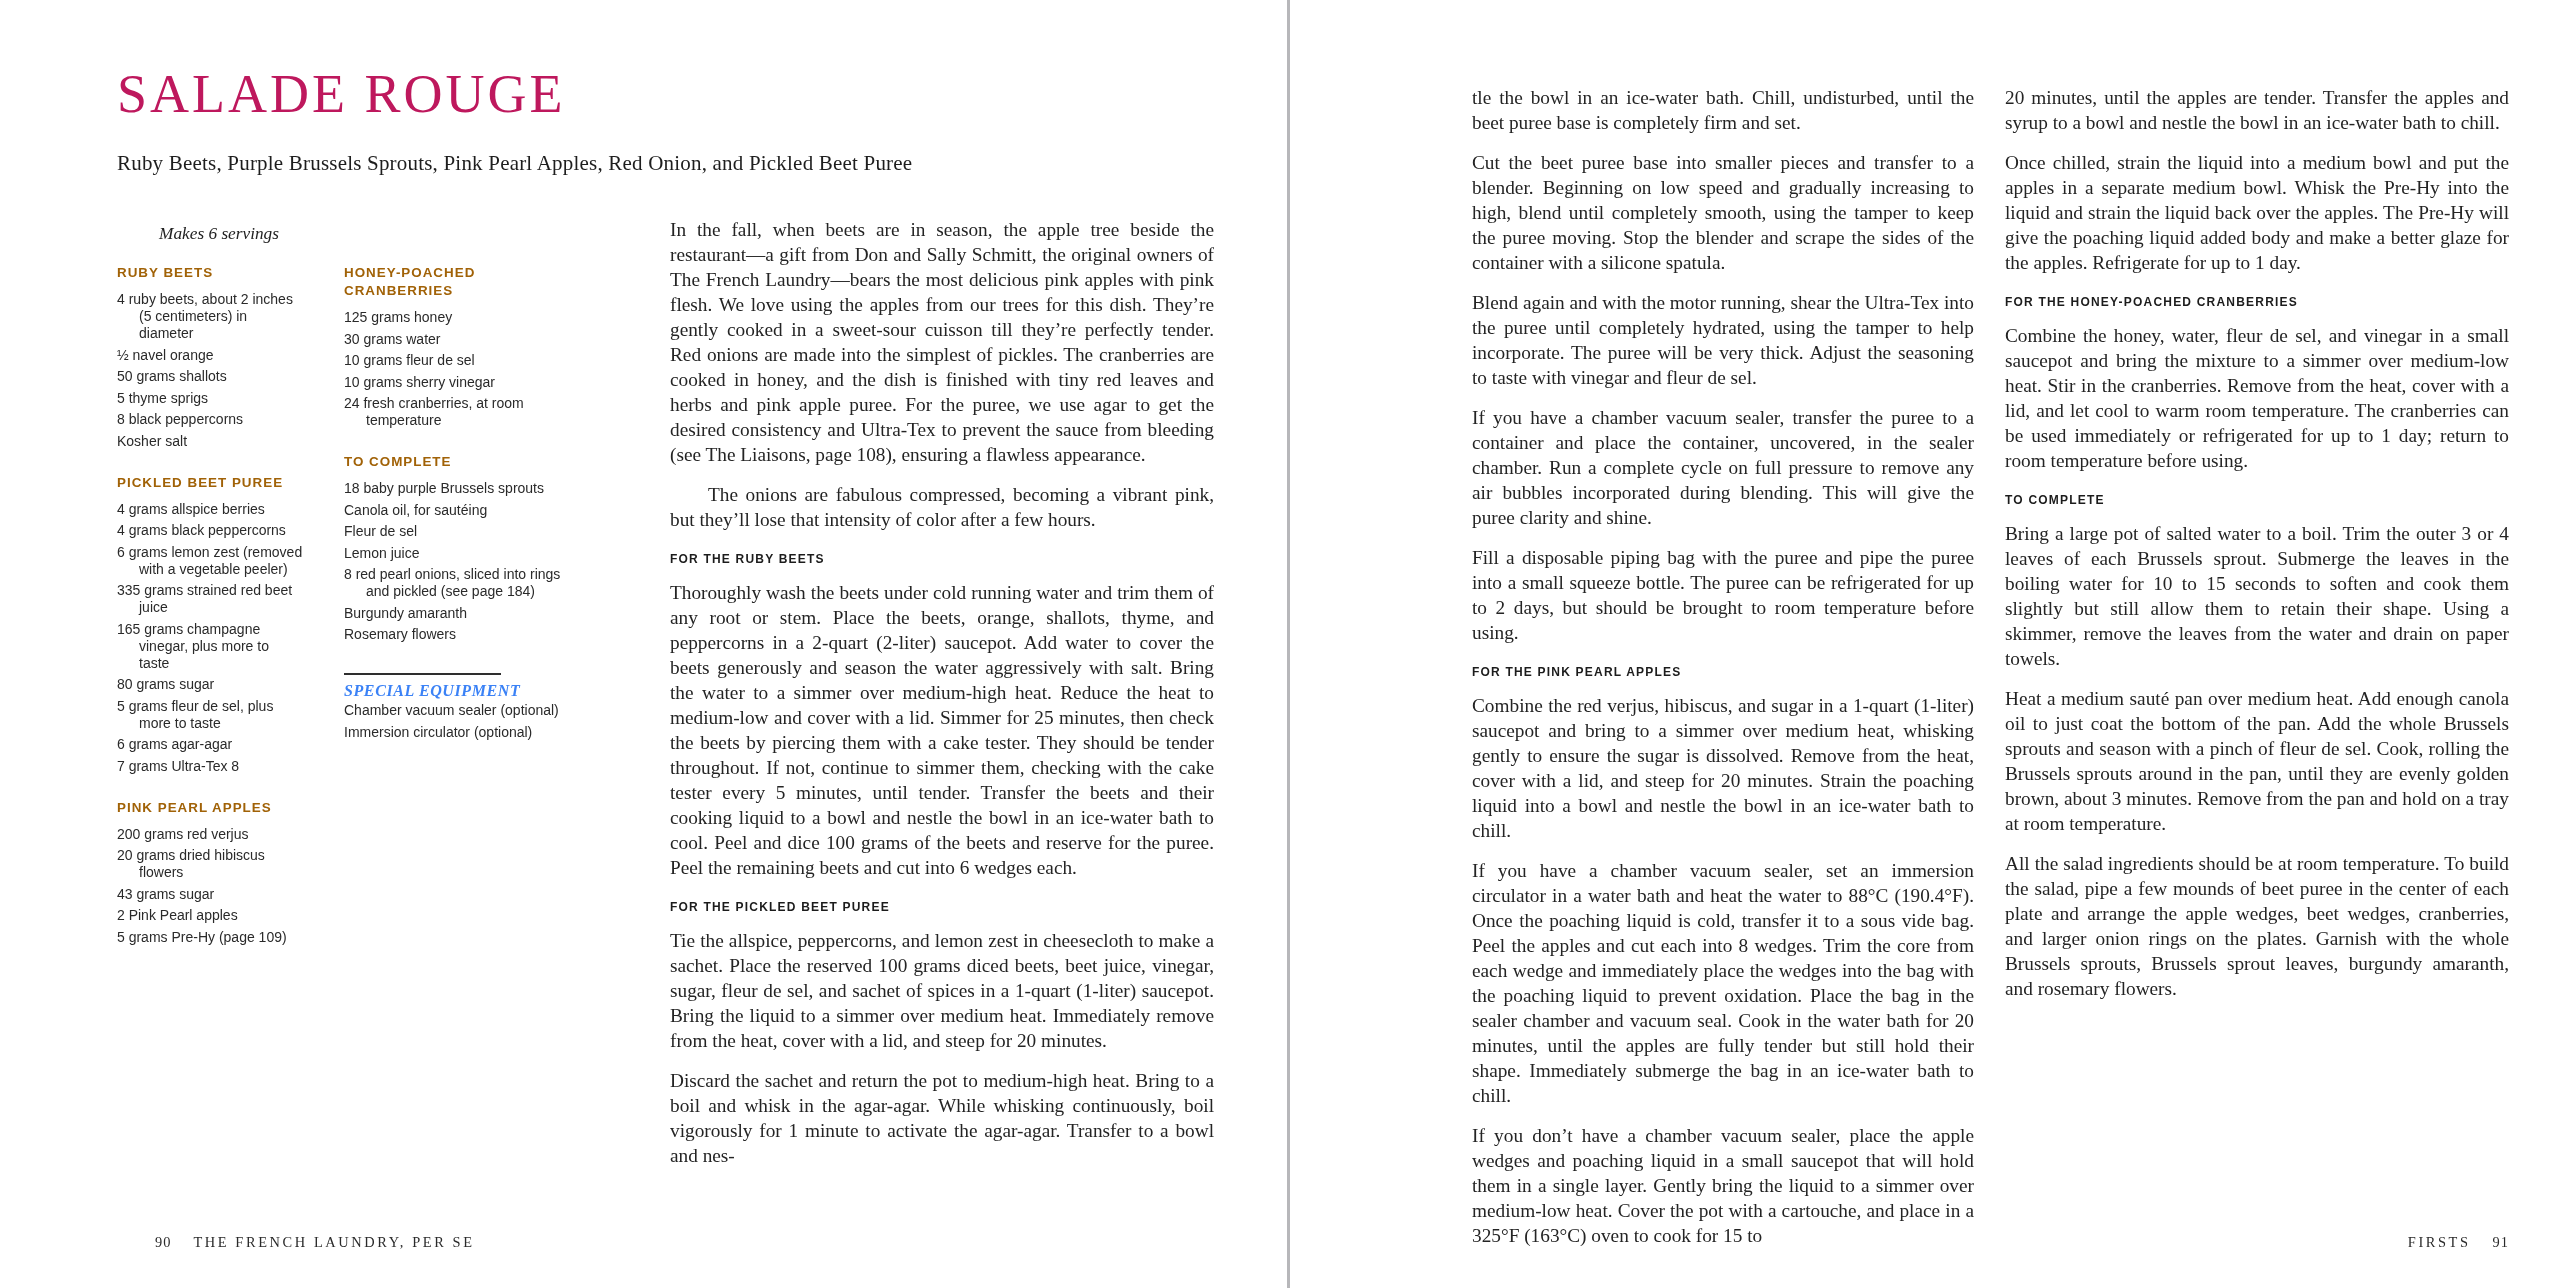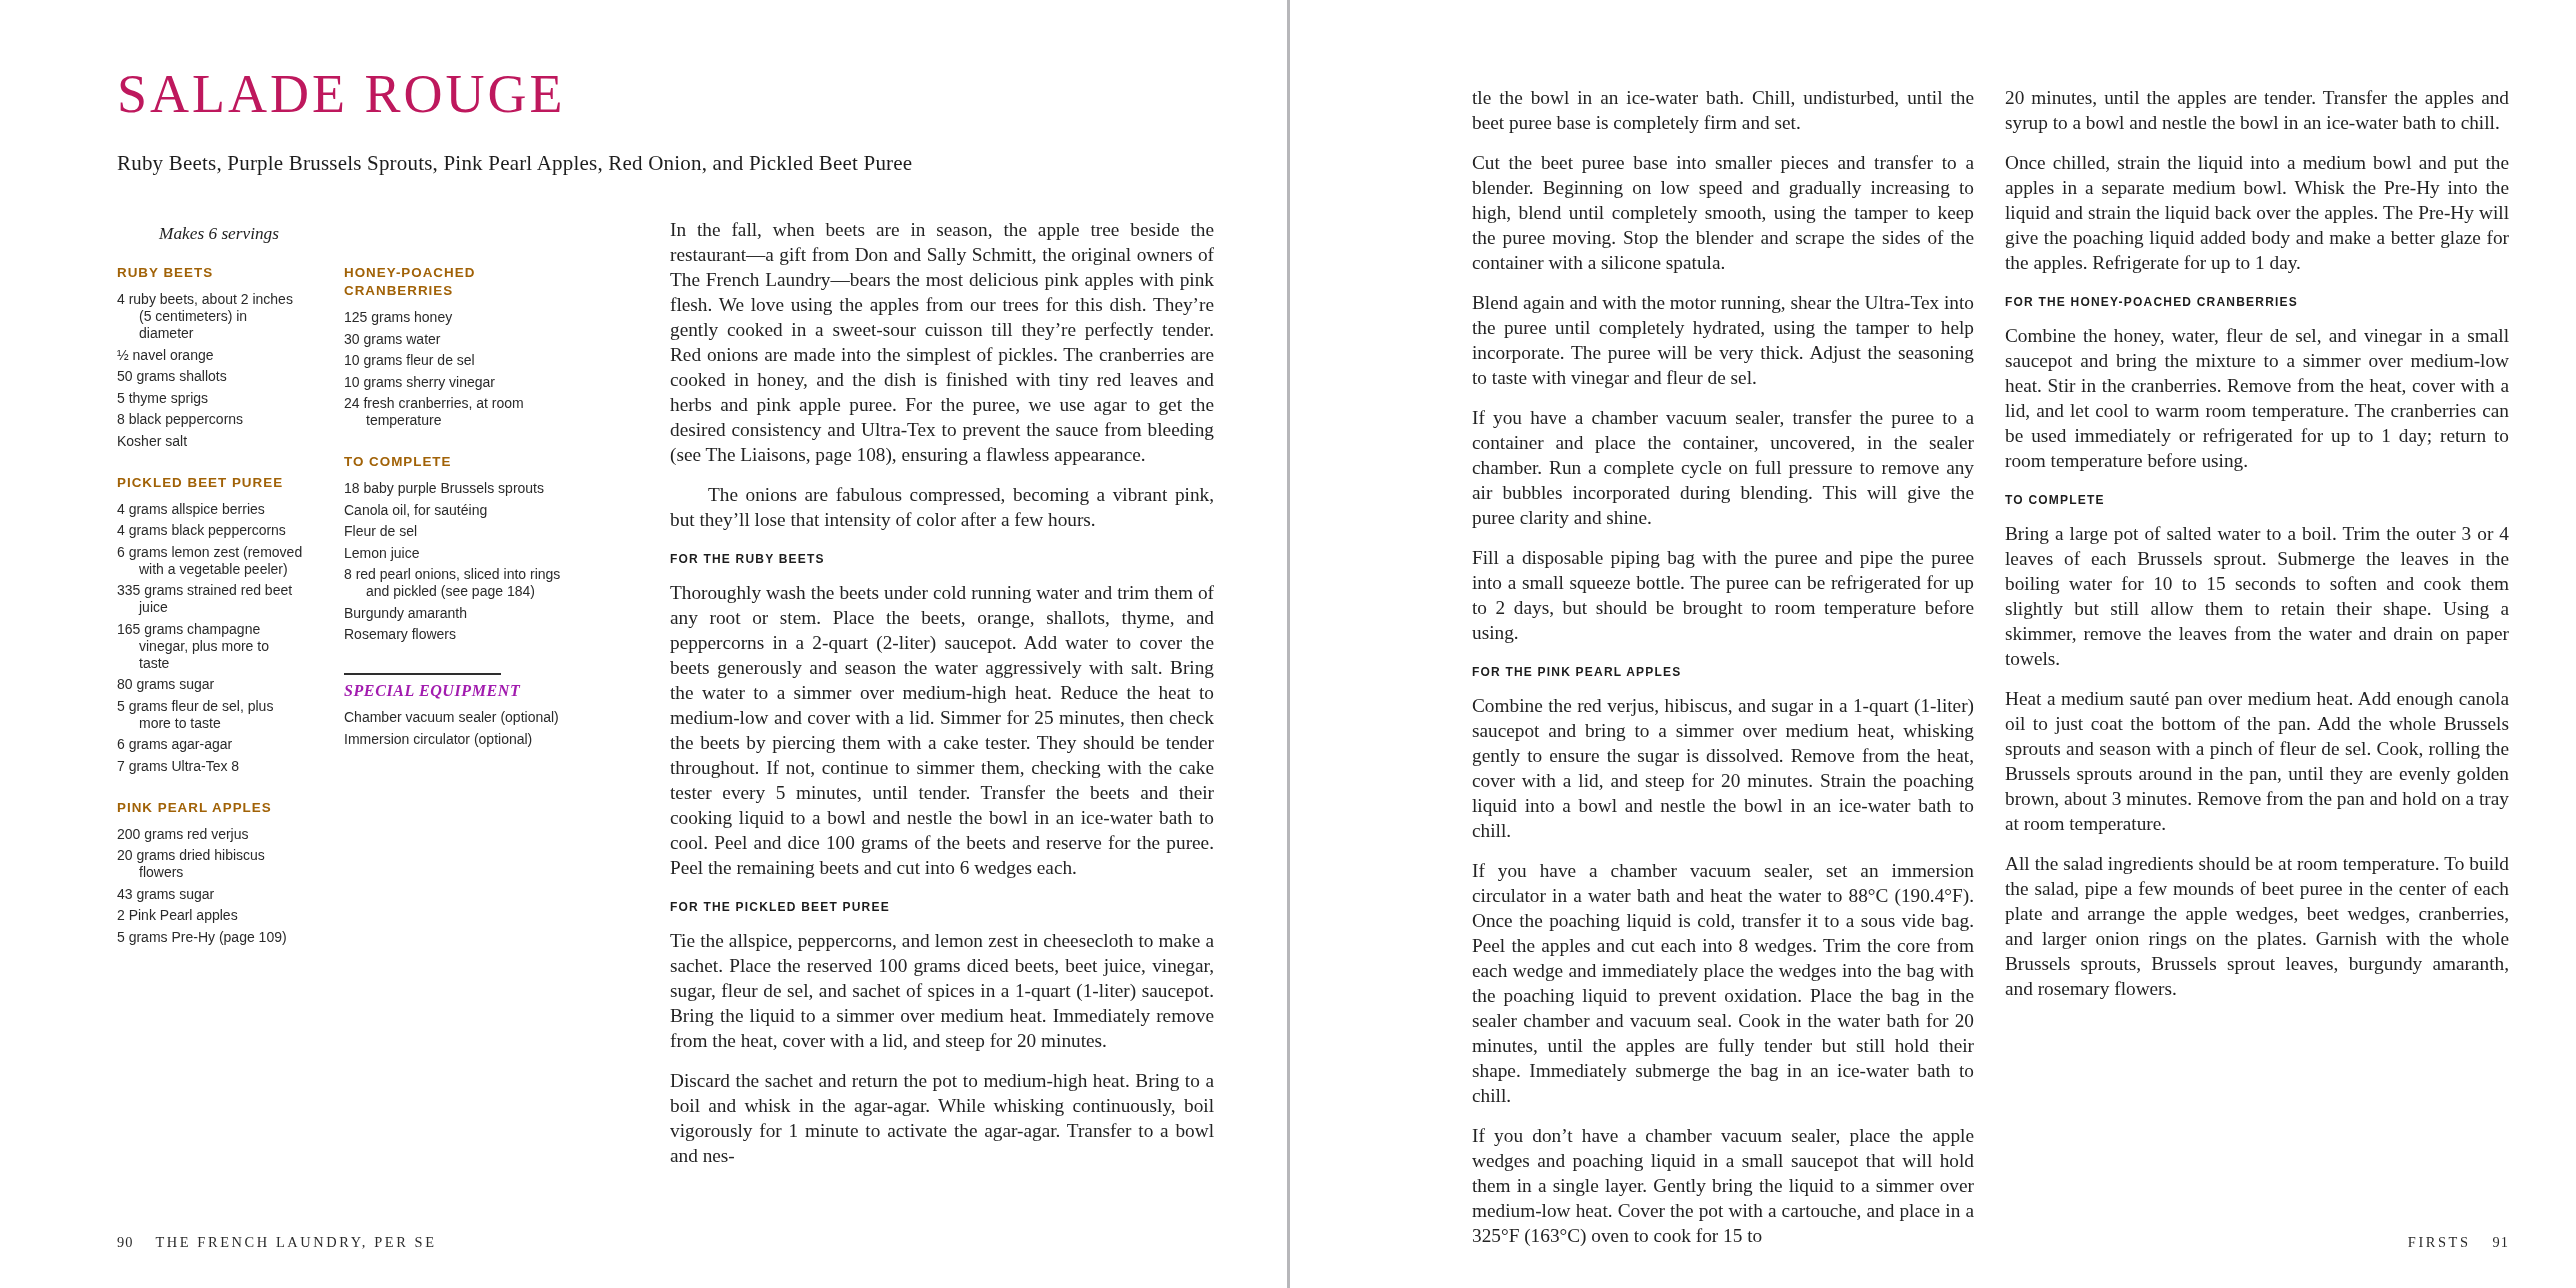--- a/index.html
+++ b/index.html
@@ -52,21 +52,21 @@
     padding-left: 22px; text-indent: -22px;
   }
   .eq-rule {
     border-top: 2px solid #2e2e2e; width: 157px;
     margin: 30px 0 7px 0; height: 0;
   }
   .eq-heading {
     font-family: "Liberation Serif", serif;
     font-style: italic; font-weight: 700;
     font-size: 16px; letter-spacing: 0.6px;
-    margin: 0 0 9px 0; color: #a21caf;
+    margin: 0 0 2px 0; color: #3b82f6;
   }
 
   
   .body-col {
     font-family: "Liberation Serif", serif;
     font-size: 19.3px; line-height: 25px; color: #242424;
   }
   #left-body-col  { left: 642px;  top: 217px; width: 544px; margin-left: 28px; }
   #right-body-col-1 { left: 1472px; top: 85px; width: 502px; }
   #right-body-col-2 { left: 2005px; top: 85px; width: 504px; }
@@ -76,20 +76,21 @@
     font-family: "Liberation Sans", sans-serif;
     font-weight: 700; font-size: 12px; letter-spacing: 1.2px;
     color: #1c1c1c; margin: 9px 0 8px 0;
   }
 
   
   .folio {
     font-family: "Liberation Serif", serif;
     font-size: 14.4px; letter-spacing: 2.6px; color: #2a2a2a;
     white-space: nowrap;
+    margin-left: 38px;
   }
   #footer-left { left: 117px; top: 1234px; }
   #footer-right { right: 67px; top: 1234px; }
   .folio .pgnum { letter-spacing: 1px; }
   #footer-left .pgnum { margin-right: 22px; }
   #footer-right .pgnum { margin-left: 22px; }
 </style>
 </head>
 <body>
 

